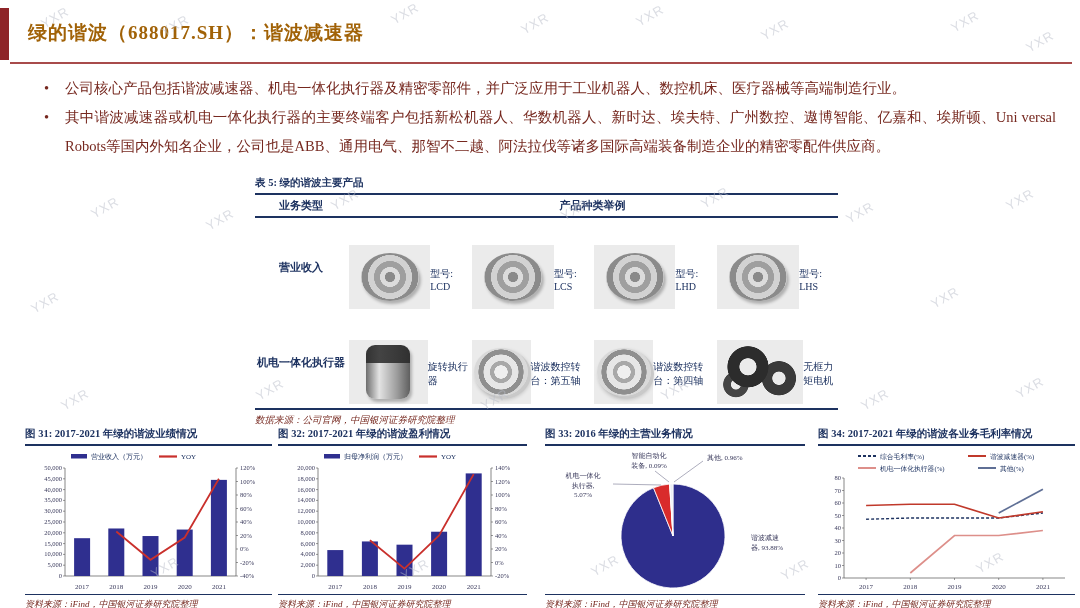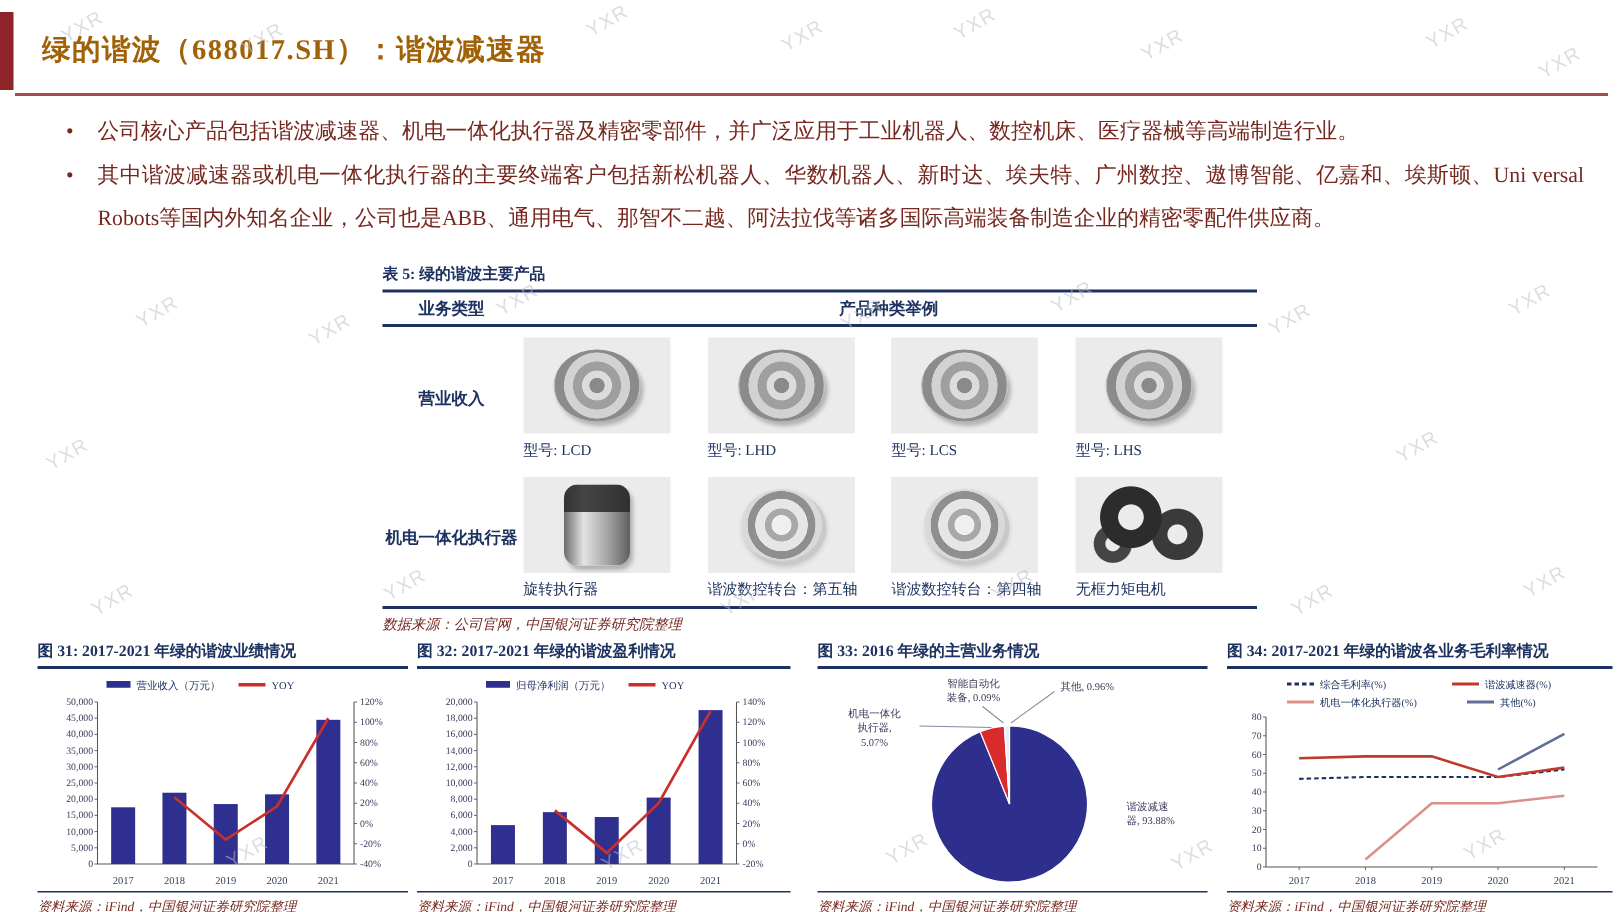--- a/index.html
+++ b/index.html
@@ -22,21 +22,21 @@
        font-family:"Liberation Serif",serif;}
   .tbl{border-top:2px solid #1d3260;border-bottom:2px solid #1d3260;}
   .tbl-head{display:flex;border-bottom:2px solid #1d3260;padding:3px 0;
        font-weight:bold;color:#1d3260;font-size:11px;font-family:"Liberation Serif",serif;}
   .tbl-head .c1{width:92px;text-align:center;}
   .tbl-head .c2{flex:1;text-align:center;}
   .tbl-row{display:flex;align-items:center;padding:7px 0 4px 0;}
   .tbl-row .cat{width:92px;text-align:center;font-weight:bold;color:#1d3260;font-size:11px;
        line-height:16px;font-family:"Liberation Serif",serif;}
   .tbl-row .items{flex:1;display:flex;justify-content:space-around;}
-  .cell{display:flex;flex-direction:column;width:119px;}
+  .cell{display:flex;flex-direction:row;align-items:center;width:119px;margin-top:20px;}
   .pimg{width:98px;height:64px;background:#ebebeb;display:flex;align-items:center;
        justify-content:center;}
   .pimg::after{content:"";display:block;}
   .pimg[data-variant="reducer"]::after{width:58px;height:48px;border-radius:50%;
        background:radial-gradient(circle,#8a8a8a 0 13%,#dcdcdc 14% 26%,#9f9f9f 27% 42%,
        #d2d2d2 43% 58%,#8b8b8b 59% 74%,#bdbdbd 75% 88%,#7d7d7d 89% 100%);
        box-shadow:2px 3px 3px rgba(0,0,0,.25);}
   .pimg[data-variant="actuator"]::after{width:44px;height:54px;border-radius:9px;
        background:linear-gradient(180deg,rgba(40,40,40,.85) 0 34%,rgba(0,0,0,0) 34%),
        linear-gradient(90deg,#6d6d6d,#e3e3e3 30%,#9d9d9d 70%,#5f5f5f);
@@ -86,25 +86,25 @@
     </div>
     <div class="tbl-row">
       <div class="cat">营业收入</div>
       <div class="items">
         <div class="cell">
           <div class="pimg" data-variant="reducer"></div>
           <div class="icap">型号: LCD</div>
         </div>
         <div class="cell">
           <div class="pimg" data-variant="reducer"></div>
+          <div class="icap">型号: LCS</div>
+        </div>
+        <div class="cell">
+          <div class="pimg" data-variant="reducer"></div>
           <div class="icap">型号: LHD</div>
-        </div>
-        <div class="cell">
-          <div class="pimg" data-variant="reducer"></div>
-          <div class="icap">型号: LCS</div>
         </div>
         <div class="cell">
           <div class="pimg" data-variant="reducer"></div>
           <div class="icap">型号: LHS</div>
         </div>
       </div>
     </div>
     <div class="tbl-row">
       <div class="cat">机电一体化执行器</div>
       <div class="items">

